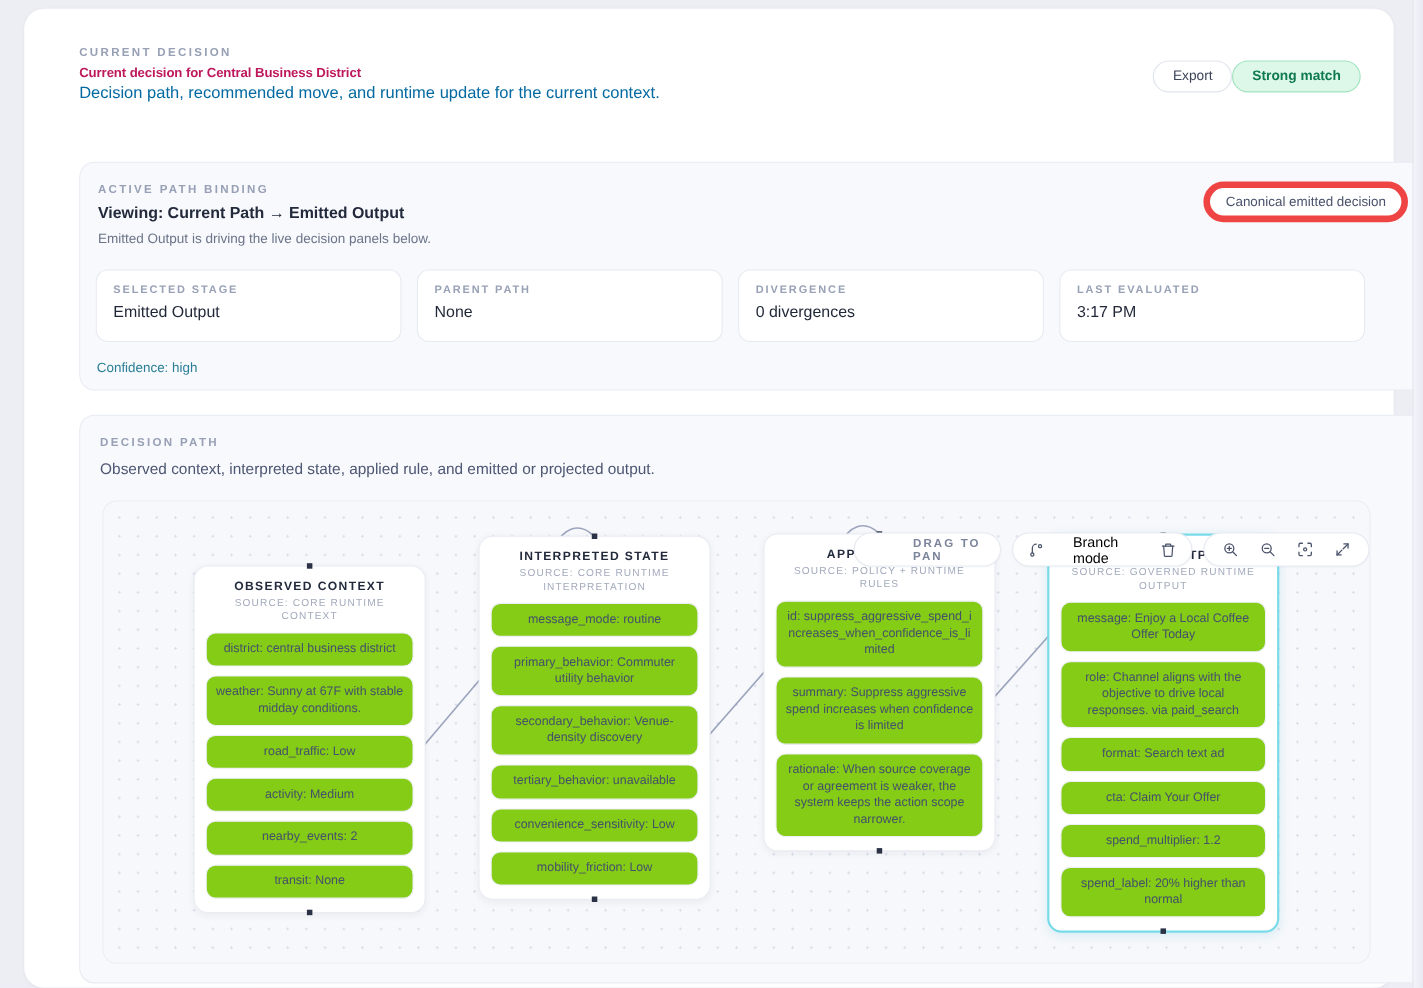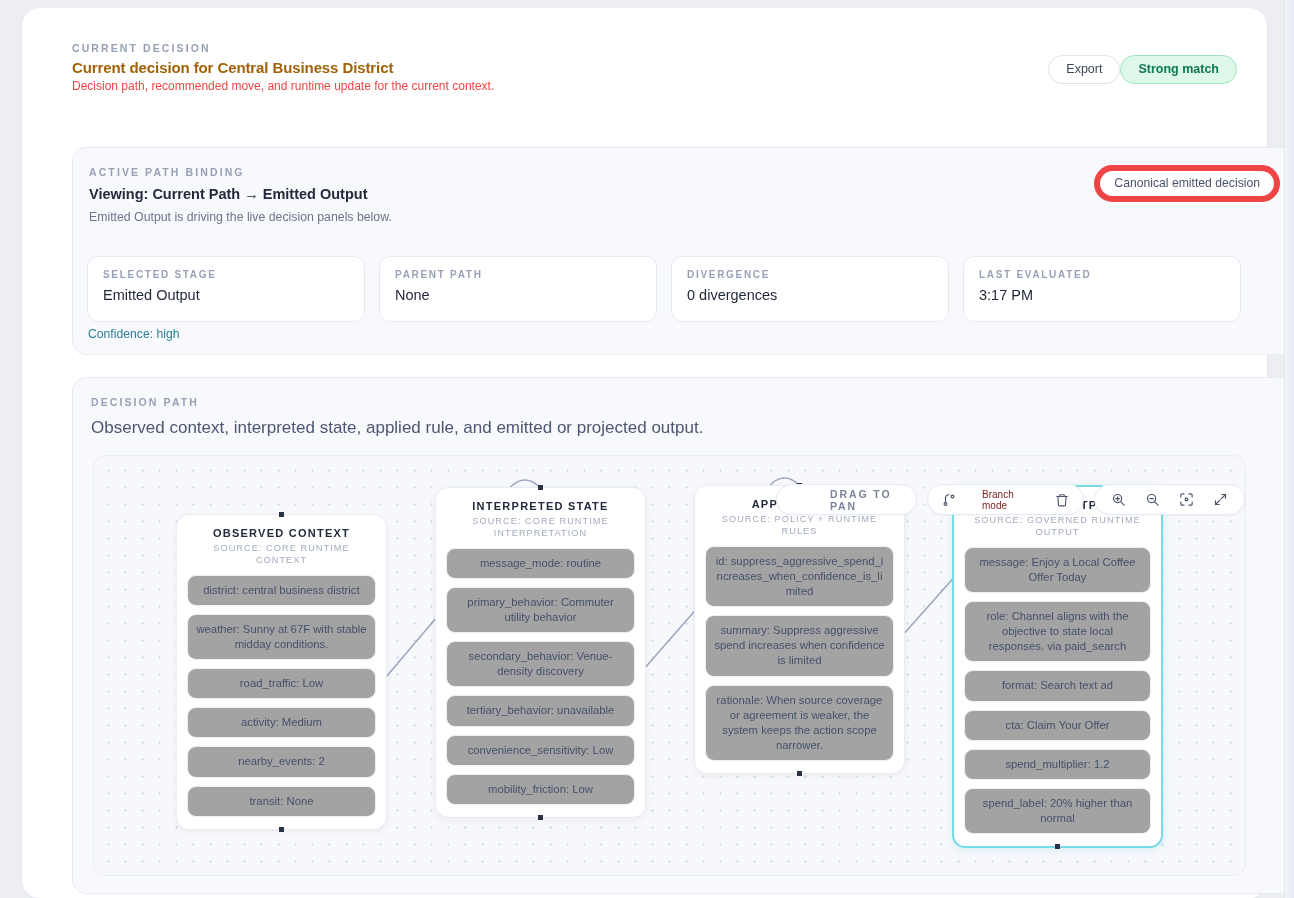--- a/index.html
+++ b/index.html
@@ -30,24 +30,24 @@
   }
 
   
   .hdr { position: absolute; left: 50px; top: 34px; }
   .eyebrow {
     font-size: 10.5px; letter-spacing: 2.1px; font-weight: 700;
     color: #97a0b5; text-transform: uppercase;
   }
   .hdr-title {
     margin-top: 5px;
-    font-size: 15px; font-weight: 700; color: #a16207; letter-spacing: -.1px;
+    font-size: 12px; font-weight: 700; color: #be185d; letter-spacing: -.1px;
   }
   .hdr-sub {
-    margin-top: 3px; font-size: 12px; color: #ef4444;
+    margin-top: 3px; font-size: 15px; color: #0369a1;
   }
   .hdr-actions {
     position: absolute; right: 30px; top: 47px;
     display: flex; align-items: center; 
   }
   .btn-ghost {
     font-size: 12.5px; color: #3d4559; background: #fff;
     border: 1px solid #dfe3ec; border-radius: 999px;
     padding: 6px 17px; cursor: pointer; line-height: 1.2;
   }
@@ -74,21 +74,21 @@
     font-size: 12.3px; color: #6b7governing;
     color: #6b7489;
   }
   .apb-chip {
     position: absolute; right: 17px; top: 17px;
     font-size: 12.2px; color: #49526a; background: #ffffff;
     border: 6px solid #ef4444; border-radius: 999px; padding: 5px 14px;
     cursor: pointer; line-height: 1.2;
   }
   .stat-row {
-    position: absolute; left: 14px; top: 108px;
+    position: absolute; left: 14px; top: 97px;
     display: flex; gap: 14px;
   }
   .stat {
     width: 278px; height: 66px;
     background: #ffffff; border: 1px solid #e7eaf1; border-radius: 11px;
     padding: 12px 15px 0 15px;
   }
   .stat-label {
     font-size: 10px; letter-spacing: 1.7px; font-weight: 700; color: #98a1b6;
     text-transform: uppercase;
@@ -99,21 +99,21 @@
   .confidence {
     position: absolute; left: 15px; bottom: 13px;
     font-size: 12.2px; color: #2b7f96; cursor: pointer;
   }
 
   
   #dp { top: 369px; height: 517px; padding-left: 20px; }
   .dp-eyebrow { position: absolute; left: 18px; top: 18px; }
   .dp-sub {
     position: absolute; left: 18px; top: 40px;
-    font-size: 17px; color: #4d5672;
+    font-size: 14px; color: #4d5672;
   }
 
   
   .canvas {
     position: absolute; left: 20px; top: 77px;
     width: 1153px; height: 421px;
     background-color: #f7f8fb;
     border: 1px solid #eaedf4;
     border-radius: 13px;
     background-image: radial-gradient(#d9deea 1px, transparent 1.1px);
@@ -130,21 +130,21 @@
   }
   .tb-group {
     background: #ffffff; border: 1px solid #e6e9f1; border-radius: 999px;
     height: 31px; display: flex; align-items: center; gap: 26px;
     padding: 0 14px; box-shadow: 0 1px 2px rgba(30,41,59,.04);
   }
   .tb-pan-label {
     font-size: 10.5px; letter-spacing: 1.9px; font-weight: 600; color: #7b849b;
     text-transform: uppercase;
   }
-  .tb-branch-label { font-size: 10px; color: #7f1d1d; }
+  .tb-branch-label { font-size: 13px; color: #000000; }
   .tb-ico { display: inline-flex; align-items: center; justify-content: center;
     color: #515a70; cursor: pointer; }
   .tb-icos { display: flex; align-items: center; gap: 19px; }
 
   
   .node {
     position: absolute;
     background: #ffffff;
     border: 1px solid #e9ecf3;
     border-radius: 13px;
@@ -160,21 +160,21 @@
     text-align: center; font-size: 11px; font-weight: 700;
     letter-spacing: 1.25px; color: #222a3c; text-transform: uppercase;
   }
   .node-source {
     margin-top: 3px; text-align: center; font-size: 9.2px;
     letter-spacing: 1.05px; color: #a2aabc; text-transform: uppercase;
     line-height: 1.35;
   }
   .field {
     margin-top: 8px;
-    background: #a3a3a3; border: 1px solid #edeff5; border-radius: 9px;
+    background: #84cc16; border: 1px solid #edeff5; border-radius: 9px;
     font-size: 11.3px; color: #45506a; text-align: center;
     padding: 7px 8px; line-height: 1.34;
   }
   .handle {
     position: absolute; width: 5px; height: 5px; background: #2b3245;
     left: 50%; margin-left: -2.5px; z-index: 6;
   }
   .handle.top { top: -3px; }
   .handle.bottom { bottom: -3px; }
   .node.active .handle { background: #2b3245; }
@@ -361,21 +361,21 @@
           <div class="field">summary: Suppress aggressive spend increases when confidence is limited</div>
           <div class="field">rationale: When source coverage or agreement is weaker, the system keeps the action scope narrower.</div>
           <span class="handle bottom"></span>
         </div>
 
         <div class="node active" style="left:858px; top:29px; width:211px;">
           <span class="handle top"></span>
           <div class="node-title">Emitted output</div>
           <div class="node-source">Source: Governed runtime output</div>
           <div class="field">message: Enjoy a Local Coffee Offer Today</div>
-          <div class="field">role: Channel aligns with the objective to state local responses. via paid_search</div>
+          <div class="field">role: Channel aligns with the objective to drive local responses. via paid_search</div>
           <div class="field">format: Search text ad</div>
           <div class="field">cta: Claim Your Offer</div>
           <div class="field">spend_multiplier: 1.2</div>
           <div class="field">spend_label: 20% higher than normal</div>
           <span class="handle bottom"></span>
         </div>
 
       </div>
     </div>
 

